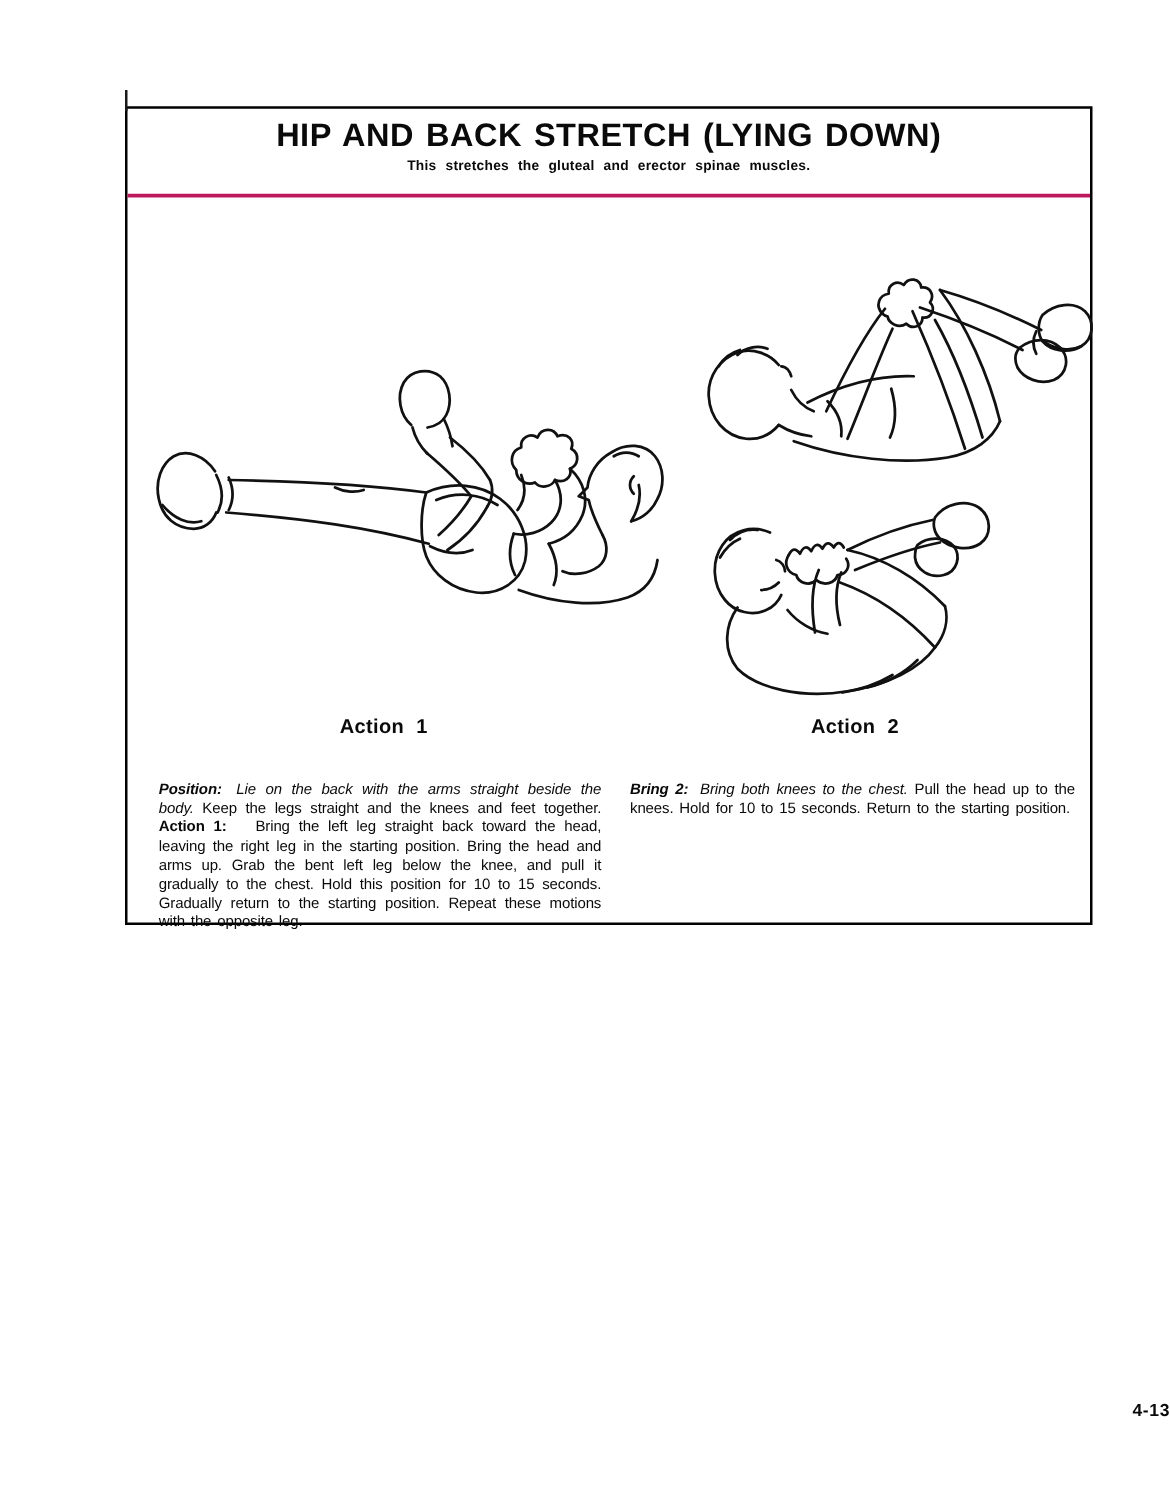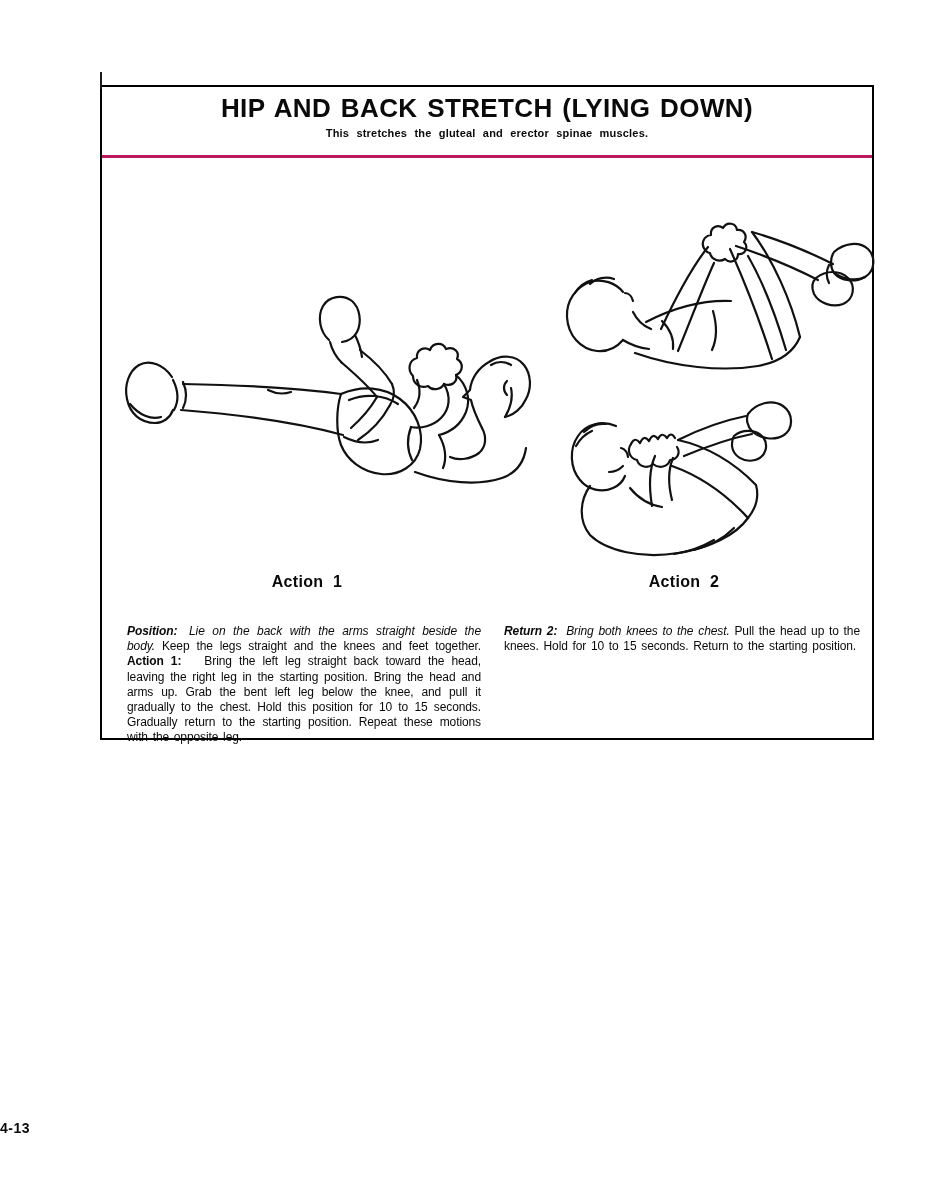--- a/index.html
+++ b/index.html
@@ -83,21 +83,21 @@
   .instr p { margin: 0; }
   .instr p.justify-last { text-align-last: justify; }
   .lbl-bi { font-weight: 700; font-style: italic; margin-right: 4px; }
   .lbl-b  { font-weight: 700; margin-right: 16px; }
   .lead-i { font-style: italic; }
   .page-number {
     position: absolute;
     left: 0;
     top: 1120px;
     width: 936px;
-    text-align: left;
+    text-align: right;
     font-size: 14px;
     font-weight: 700;
     letter-spacing: 0.5px;
   }
 </style>
 </head>
 <body>
 
 <div class="card">
   <div class="artifact-tl"></div>
@@ -224,17 +224,17 @@
 
   <div class="caption cap1">Action 1</div>
   <div class="caption cap2">Action 2</div>
 
   <div class="instr col1">
     <p class="justify-last"><span class="lbl-bi">Position:</span> <span class="lead-i">Lie on the back with the arms straight beside the body.</span> <span>Keep the legs straight and the knees and feet together.</span></p>
     <p><span class="lbl-b">Action 1:</span> <span>Bring the left leg straight back toward the head, leaving the right leg in the starting position. Bring the head and arms up. Grab the bent left leg below the knee, and pull it gradually to the chest. Hold this position for 10 to 15 seconds. Gradually return to the starting position. Repeat these motions with the opposite leg.</span></p>
   </div>
 
   <div class="instr col2">
-    <p><span class="lbl-bi">Return 2:</span> <span class="lead-i">Bring both knees to the chest.</span> <span>Pull the head up to the knees. Hold for 10 to 15 seconds. Return to the starting position.</span></p>
+    <p><span class="lbl-bi">Bring 2:</span> <span class="lead-i">Bring both knees to the chest.</span> <span>Pull the head up to the knees. Hold for 10 to 15 seconds. Return to the starting position.</span></p>
   </div>
 </div>
 
 <div class="page-number">4-13</div>
 
 </body></html>

